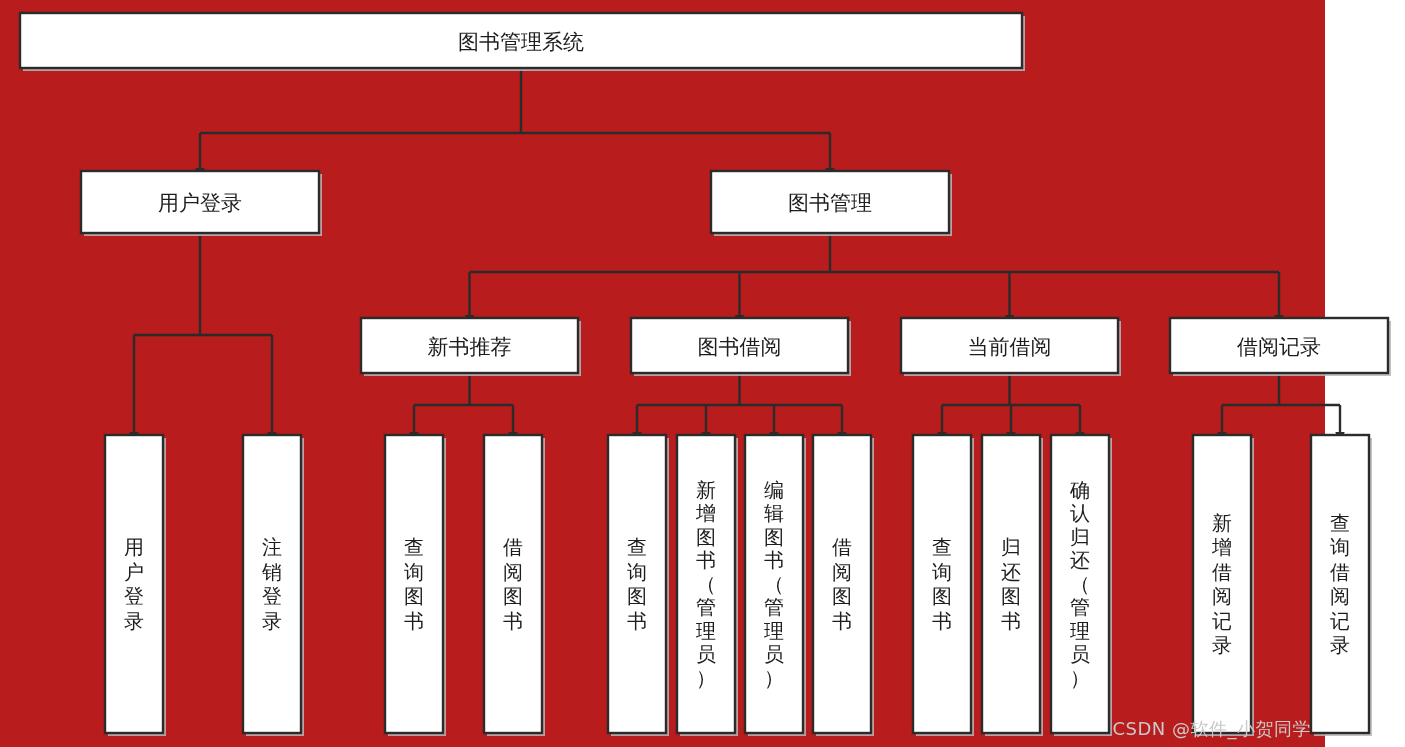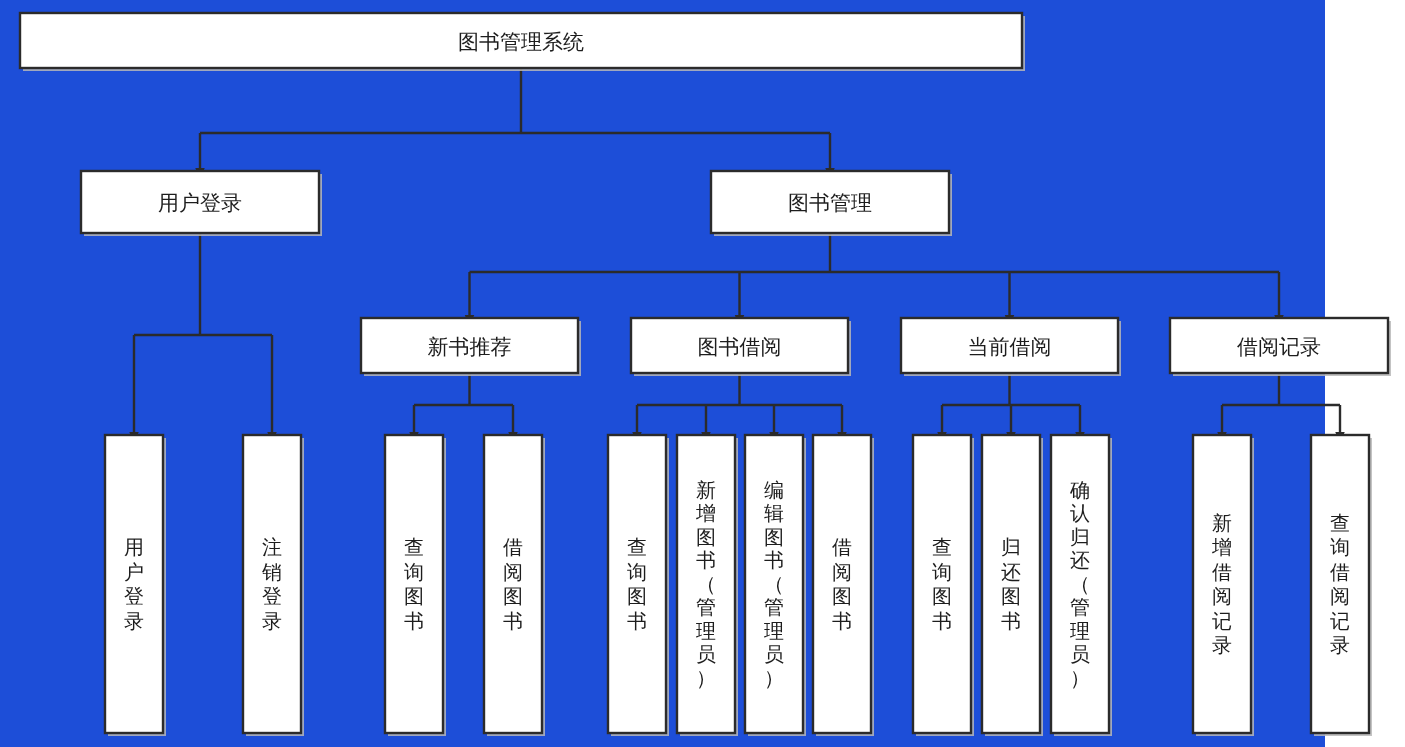--- a/index.html
+++ b/index.html
@@ -11,21 +11,21 @@
   body {
     width: 1405px;
     height: 747px;
     font-family: "DejaVu Sans", "Liberation Sans", sans-serif;
     overflow: hidden;
   }
   #diagram-root {
     position: relative;
     width: 1325px;
     height: 747px;
-    background: #1d4ed8;
+    background: #b91c1c;
   }
   svg.flow {
     position: absolute;
     left: 0;
     top: 0;
     width: 1405px;
     height: 747px;
     display: block;
   }
   .node-rect {
@@ -214,14 +214,15 @@
           <text x="1222" class="node-label-vertical" font-size="20" y="529.61"><tspan x="1222" dy="0">新</tspan><tspan x="1222" dy="24.5">增</tspan><tspan x="1222" dy="24.5">借</tspan><tspan x="1222" dy="24.5">阅</tspan><tspan x="1222" dy="24.5">记</tspan><tspan x="1222" dy="24.5">录</tspan></text>
         </g>
         <g>
           <rect x="1314" y="438" width="58" height="298" class="node-shadow"></rect>
           <rect x="1311" y="435" width="58" height="298" class="node-rect"></rect>
           <text x="1340" class="node-label-vertical" font-size="20" y="529.61"><tspan x="1340" dy="0">查</tspan><tspan x="1340" dy="24.5">询</tspan><tspan x="1340" dy="24.5">借</tspan><tspan x="1340" dy="24.5">阅</tspan><tspan x="1340" dy="24.5">记</tspan><tspan x="1340" dy="24.5">录</tspan></text>
         </g>
       </g>
   </svg>
 
+  <div class="watermark">CSDN @软件_小贺同学</div>
 
 </div>
 
 </body></html>

